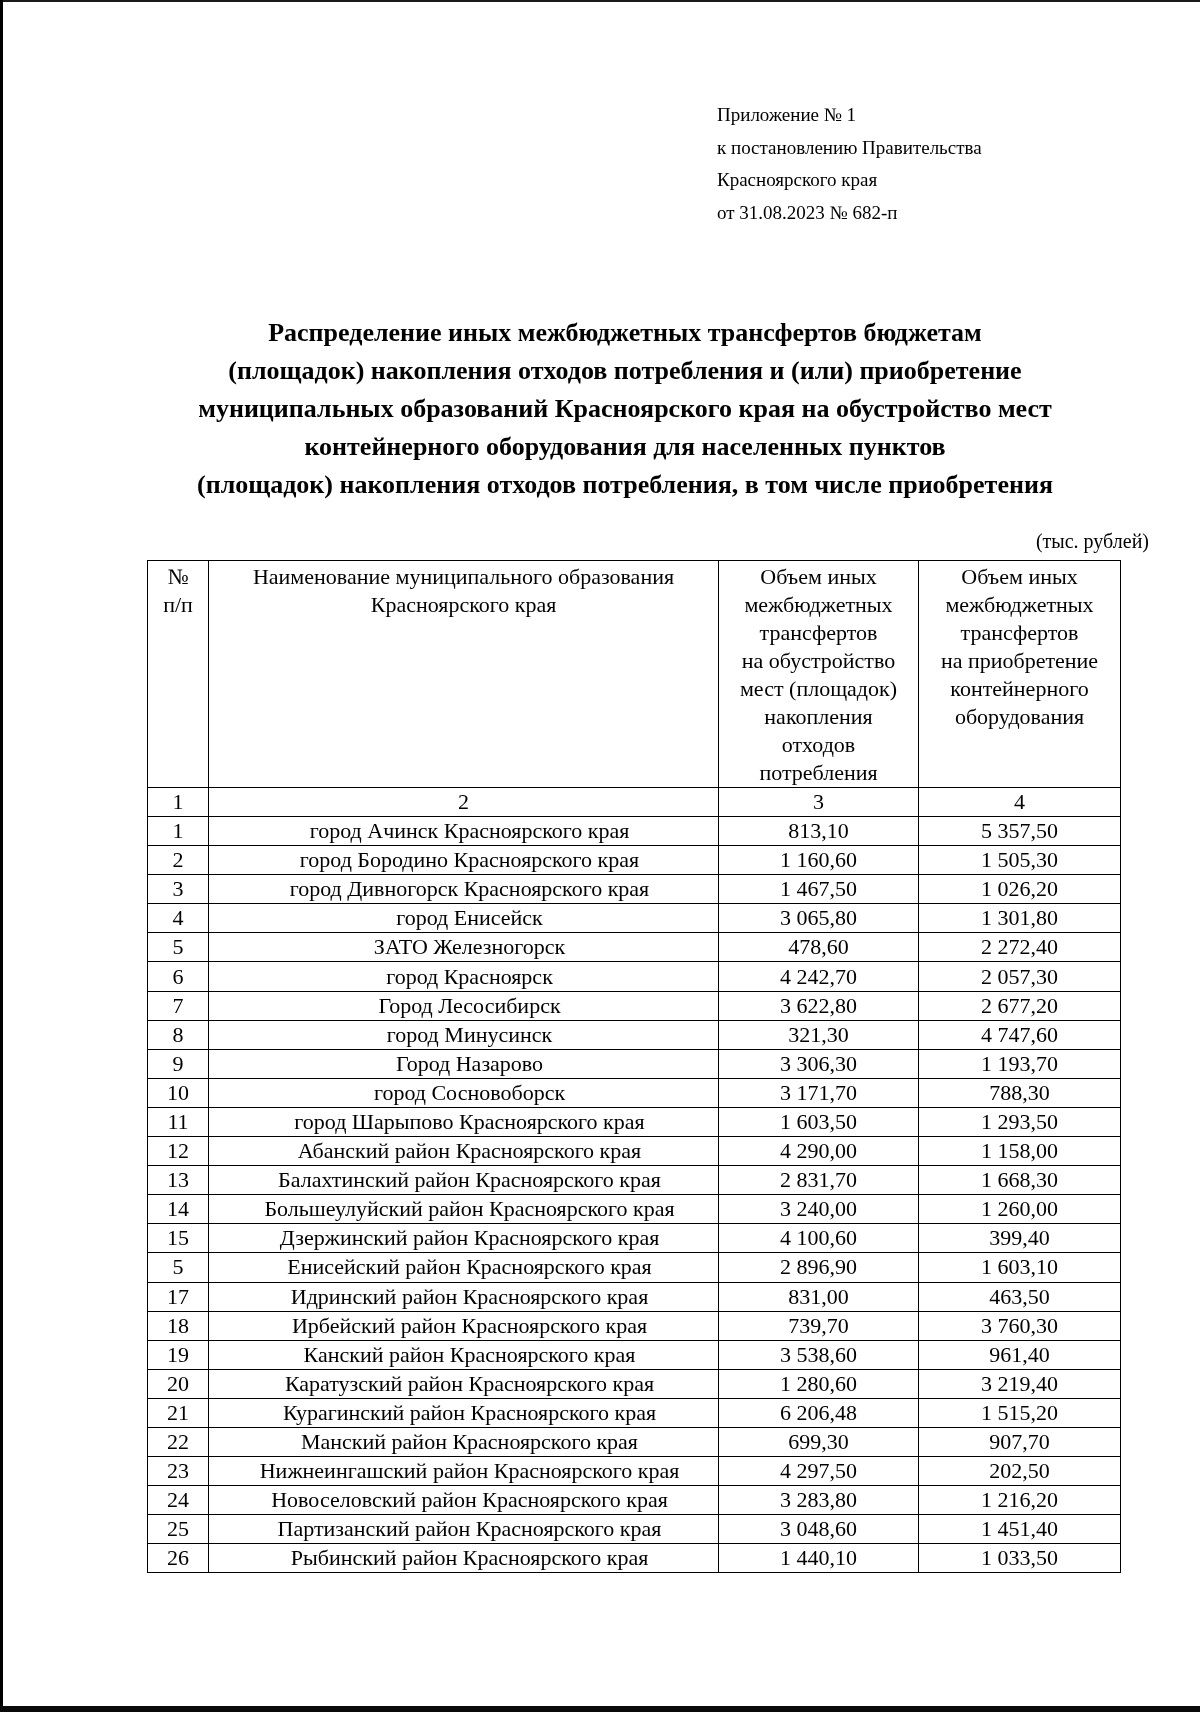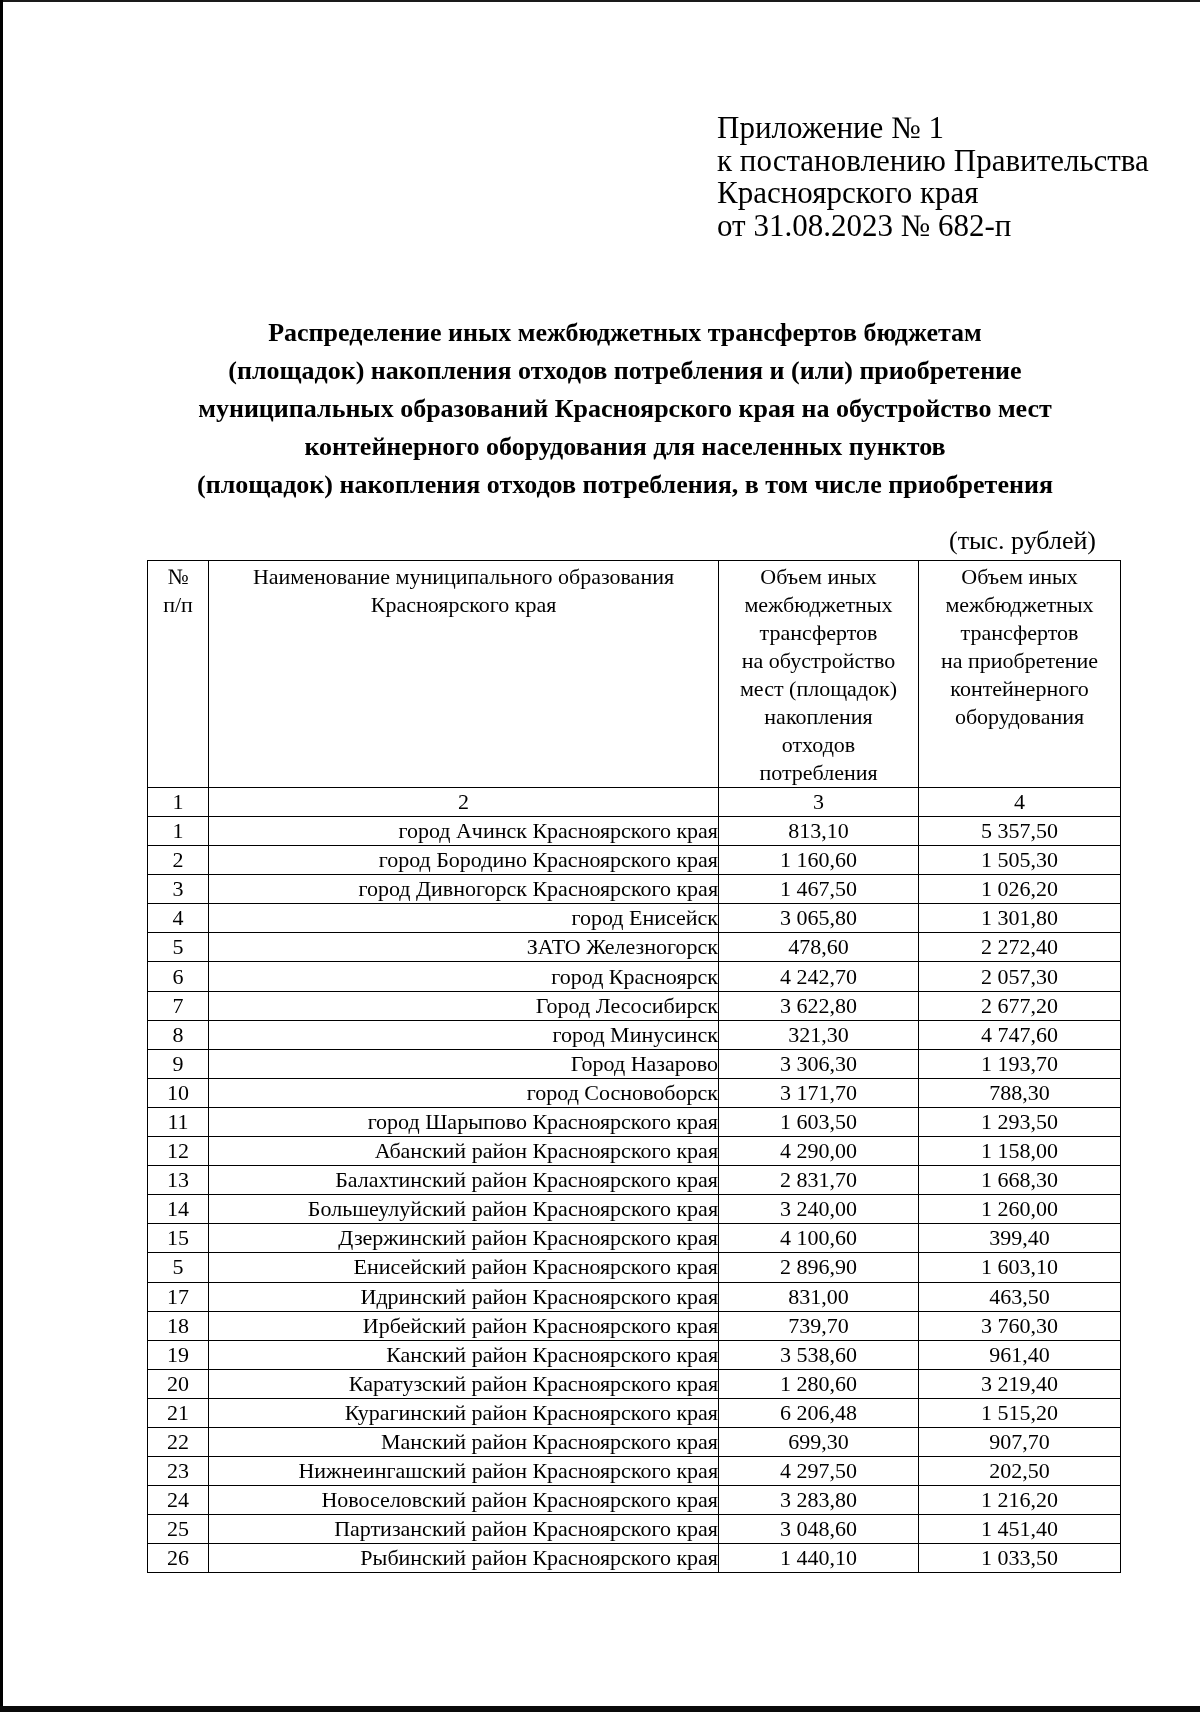--- a/index.html
+++ b/index.html
@@ -6,34 +6,34 @@
   body {
     width: 1200px; height: 1712px; position: relative; overflow: hidden;
     background: #ffffff; color: #000000;
     font-family: "Liberation Serif", "DejaVu Serif", serif;
   }
   .scan-top { position: absolute; left: 0; top: 0; width: 1200px; height: 2px; background: #1a1a1a; }
   .scan-left { position: absolute; left: 0; top: 0; width: 3px; height: 1712px; background: #000; }
   .scan-bottom { position: absolute; left: 0; top: 1706px; width: 1200px; height: 6px; background: #0a0a0a; }
 
   .appendix {
-    position: absolute; left: 717px; top: 112px;
-    font-size: 31px; line-height: 32.5px; white-space: nowrap;
+    position: absolute; left: 717px; top: 99px;
+    font-size: 19px; line-height: 32.5px; white-space: nowrap;
   }
   .appendix div { height: 32.5px; }
 
   .title {
     position: absolute; left: 150px; width: 950px; top: 310px;
     text-align: center; font-weight: bold; font-size: 26px; line-height: 30px;
   }
   .title div { white-space: nowrap; margin-top: 8px; }
 
   .units {
-    position: absolute; left: 931px; top: 526px; width: 165px;
-    font-size: 26px; line-height: 30px; text-align: right; white-space: nowrap;
+    position: absolute; left: 984px; top: 526px; width: 165px;
+    font-size: 20px; line-height: 30px; text-align: right; white-space: nowrap;
   }
 
   table.grid {
     position: absolute; left: 147px; top: 560px; width: 973px;
     border-collapse: collapse; table-layout: fixed;
     font-size: 22px;
   }
   table.grid td, table.grid th {
     border: 1.5px solid #000; padding: 0; font-weight: normal;
     overflow: hidden; white-space: nowrap;
@@ -41,21 +41,21 @@
   col.c1 { width: 61px; }
   col.c2 { width: 510px; }
   col.c3 { width: 200px; }
   col.c4 { width: 202px; }
 
   tr.head th { vertical-align: top; text-align: center; height: 224px; line-height: 28px; padding-top: 2px; }
   tr.head th div { white-space: nowrap; }
   tr.nums td { text-align: center; height: 28px; line-height: 28px; }
   tr.row td { height: 28.1px; line-height: 28px; }
   td.num { text-align: center; }
-  td.name { text-align: right; padding-left: 12px !important; margin-top: 22px; }
+  td.name { text-align: center; padding-left: 12px !important; margin-top: 22px; }
   td.val { text-align: center; }
 </style>
 </head>
 <body>
 
 <div class="scan-top"></div>
 <div class="scan-left"></div>
 <div class="scan-bottom"></div>
 
 <div class="appendix">

